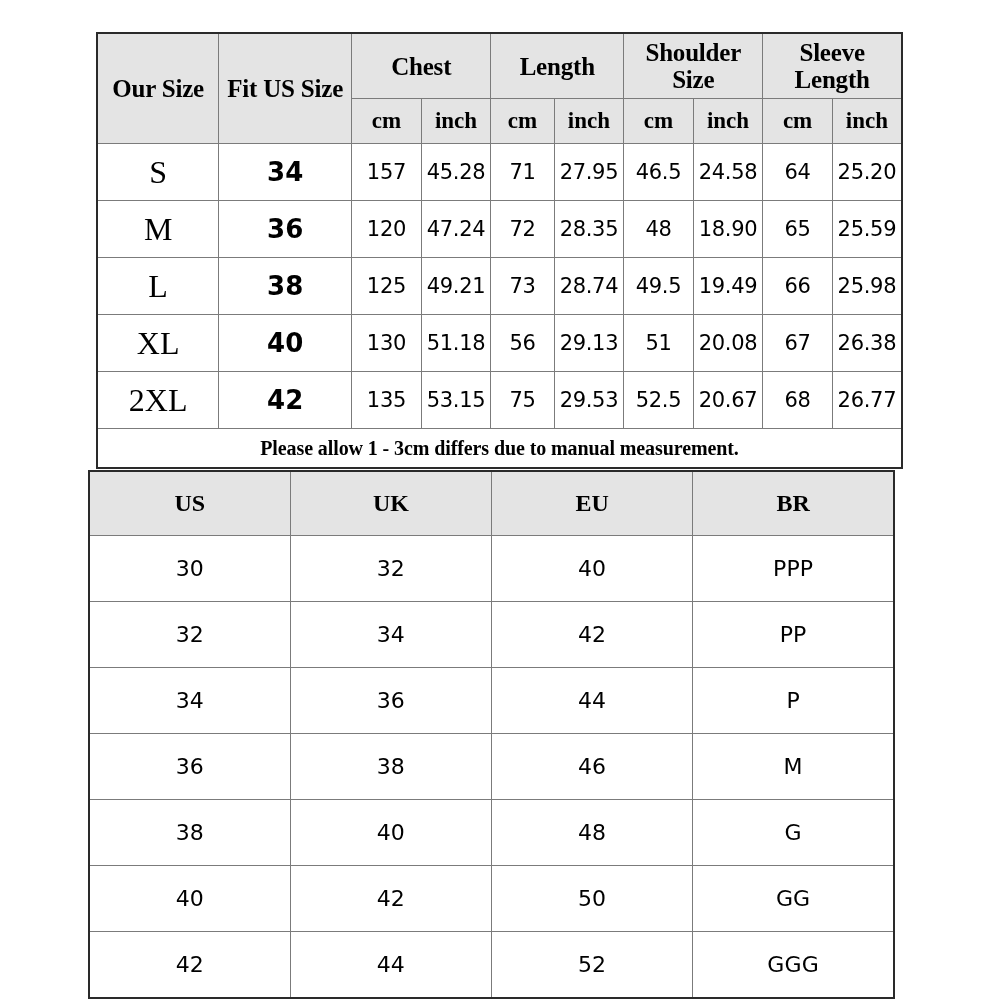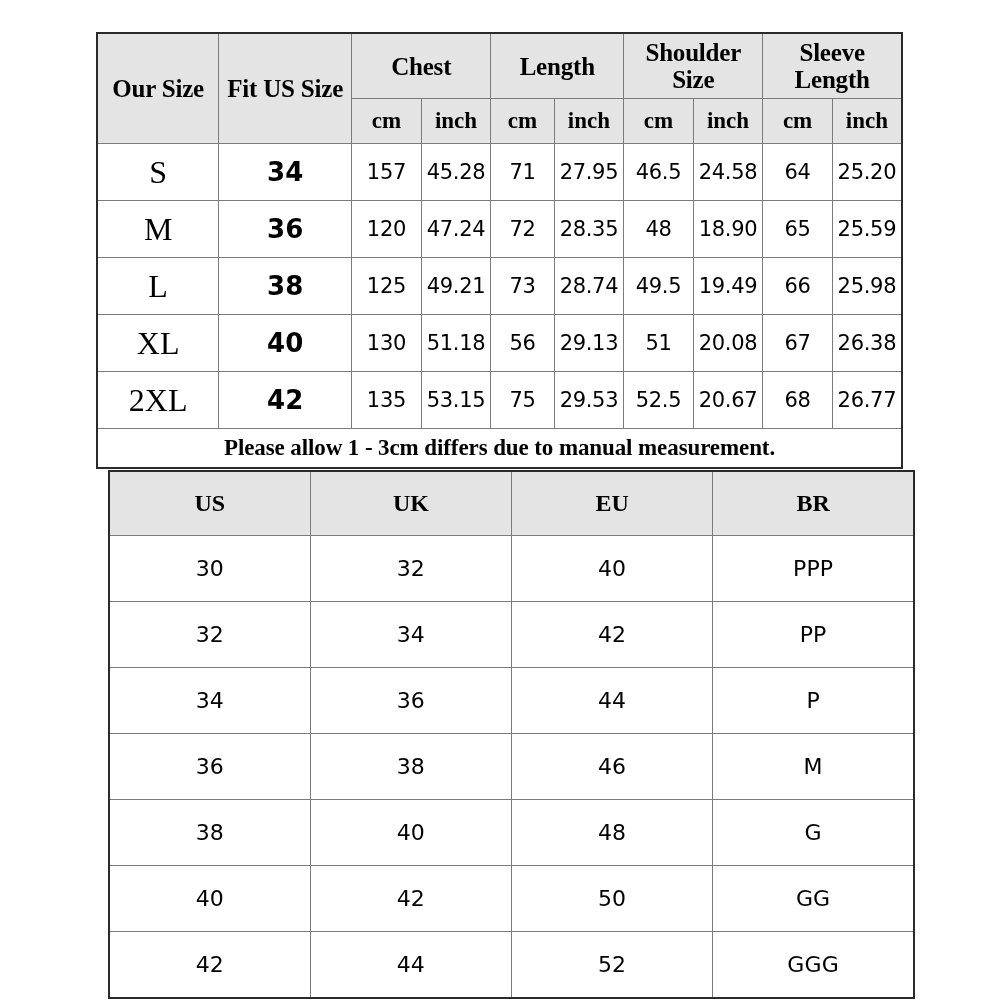--- a/index.html
+++ b/index.html
@@ -73,29 +73,29 @@
   }
   .c-num {
     font-family: "DejaVu Sans", sans-serif;
     font-weight: normal;
     font-size: 21px;
     letter-spacing: -0.3px;
   }
   .note-cell {
     font-family: "Liberation Serif", serif;
     font-weight: bold;
-    font-size: 23px;
+    font-size: 20px;
     height: 38px;
     letter-spacing: -0.1px;
   }
 
   
   #intl-table-wrap {
     position: absolute;
-    left: 108px;
+    left: 88px;
     top: 470px;
     width: 807px;
   }
   #intl-table-wrap table.grid {
     border: 2px solid #2a2a2a;
   }
   #intl-table-wrap th {
     font-family: "Liberation Serif", serif;
     font-weight: bold;
     font-size: 24px;

